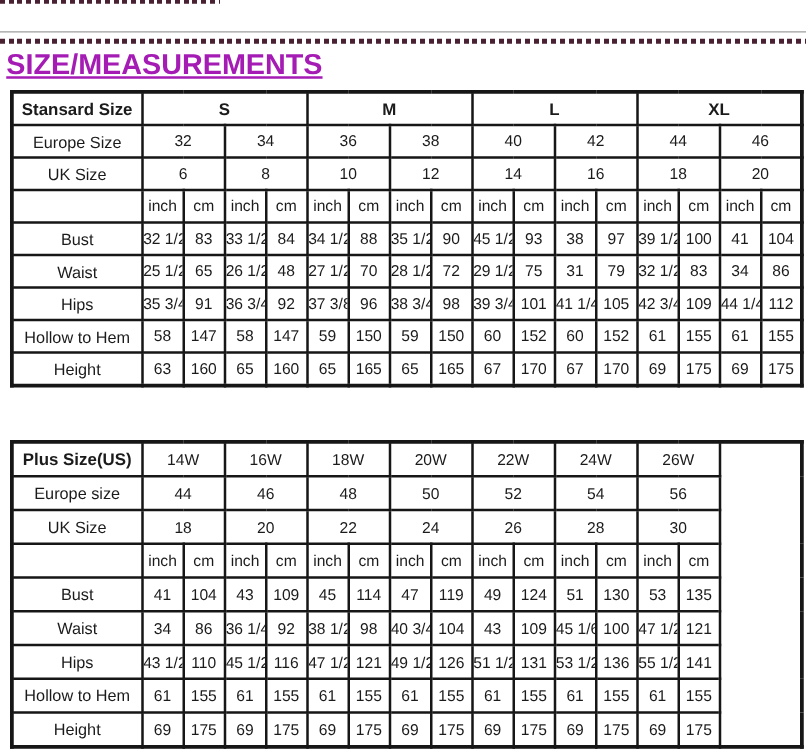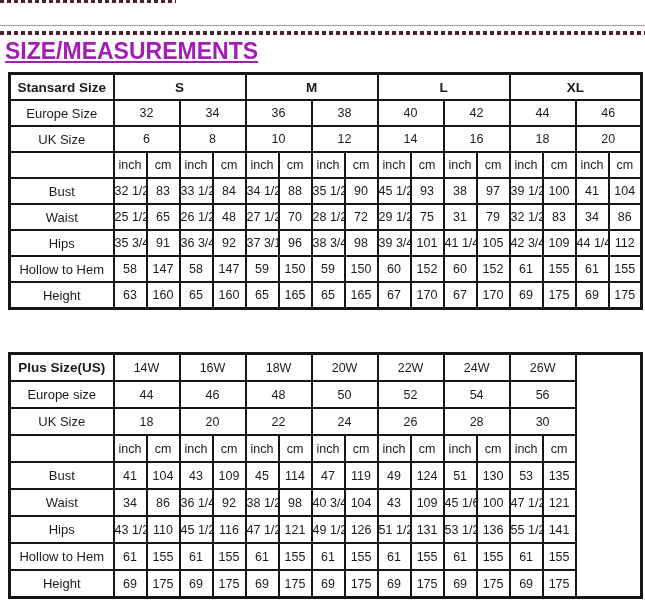--- a/index.html
+++ b/index.html
@@ -163,21 +163,21 @@
         <td>83</td>
         <td>34</td>
         <td>86</td>
       </tr>
       <tr>
         <td class="lbl">Hips</td>
         <td>35 3/4</td>
         <td>91</td>
         <td>36 3/4</td>
         <td>92</td>
-        <td>37 3/1</td>
+        <td>37 3/8</td>
         <td>96</td>
         <td>38 3/4</td>
         <td>98</td>
         <td>39 3/4</td>
         <td>101</td>
         <td>41 1/4</td>
         <td>105</td>
         <td>42 3/4</td>
         <td>109</td>
         <td>44 1/4</td>

